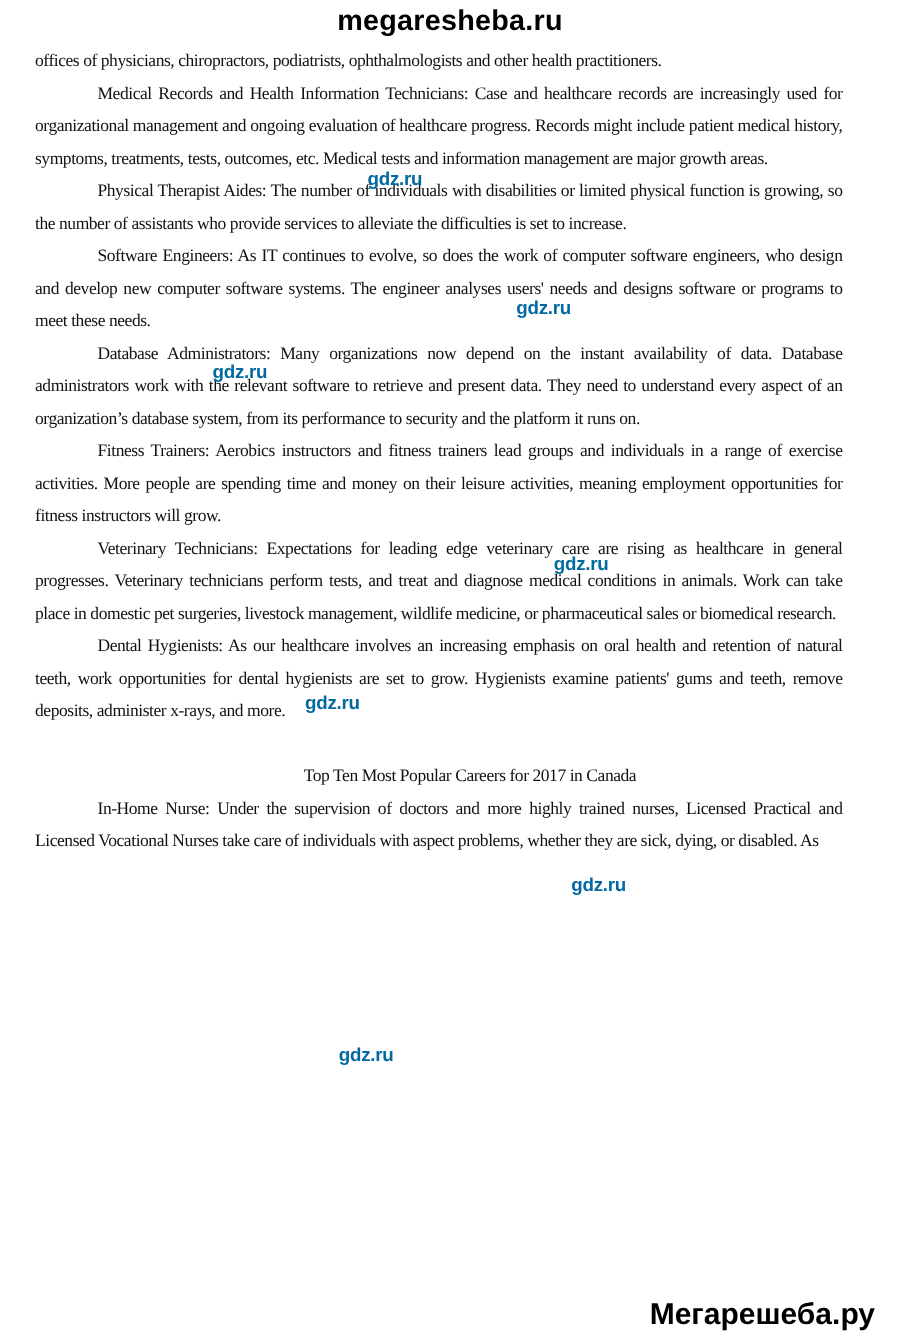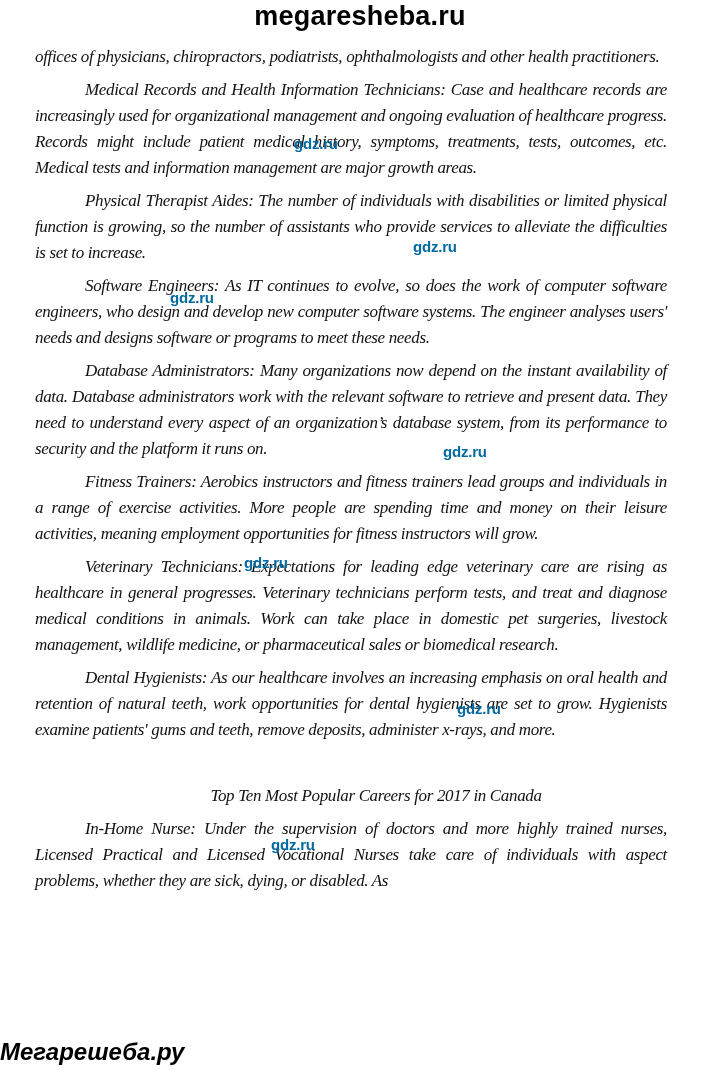--- a/index.html
+++ b/index.html
@@ -17,54 +17,52 @@
   }
   .site-header {
     position: absolute;
     top: 0;
     left: 0;
     width: 720px;
     height: 32px;
     text-align: center;
     font-family: "Liberation Sans", "DejaVu Sans", sans-serif;
     font-weight: bold;
-    font-size: 27px;
+    font-size: 23px;
     line-height: 32px;
     color: #000;
     letter-spacing: 0.2px;
   }
   .site-footer {
     position: absolute;
     top: 1034px;
     left: 0;
     width: 700px;
     height: 36px;
-    text-align: left;
+    text-align: right;
     font-family: "Liberation Sans", "DejaVu Sans", sans-serif;
     font-weight: bold;
     font-size: 24px;
     line-height: 36px;
     color: #000;
-    font-style: italic;
   }
   .page {
     position: absolute;
     left: 28px;
     top: 37px;
     width: 646px;
   }
   .para {
-    margin: 7px;
-    font-size: 17px;
+    margin: 0;
+    font-size: 14px;
     line-height: 26px;
     text-align: justify;
     text-indent: 50px;
     letter-spacing: -0.35px;
     word-spacing: 0px;
-    font-style: italic;
   }
   .para.cont {
     text-indent: 0;
   }
   .para.heading {
     text-align: center;
   }
   .spacer {
     height: 26px;
   }

